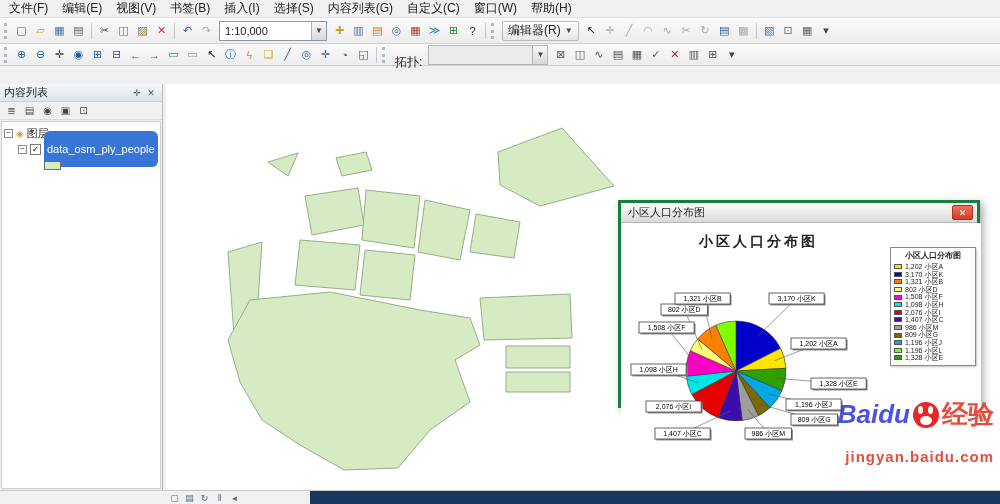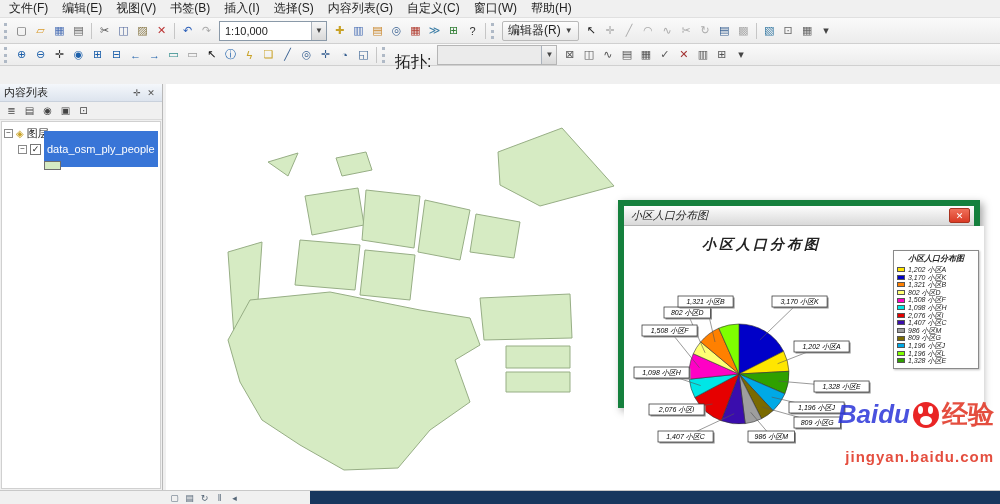--- a/index.html
+++ b/index.html
@@ -25,43 +25,43 @@
   .tbi { width:17px; height:17px; display:inline-flex; align-items:center; justify-content:center; font-size:11px; margin:0 1px; border:1px solid transparent; border-radius:2px; cursor:default; background:transparent; }
   .tbi.grey { color:#ABABAB !important; }
   .sep { width:1px; height:16px; background:#C6C6C6; margin:0 3px; flex:0 0 auto; }
   .grip { width:4px; height:16px; border-left:3px dotted #AFB9C6; margin:0 4px 0 2px; flex:0 0 auto; cursor:move; }
   .combo { display:inline-flex; align-items:center; height:20px; background:#fff; border:1px solid #8A99A8; font-size:11px; margin:0 3px; }
   .combo .val { padding:0 5px; flex:1; white-space:nowrap; overflow:hidden; }
   .combo .dd { width:15px; height:100%; background:linear-gradient(#F6F6F6,#D9D9D9); border-left:1px solid #AAB2BC; display:flex; align-items:center; justify-content:center; font-size:8px; color:#444; }
   .combo.disabled { background:#EBEBEB; border-color:#B5B5B5; }
   .tbbtn { display:inline-flex; align-items:center; height:20px; padding:0 5px; border:1px solid #B9B9B9; border-radius:2px; background:linear-gradient(#FDFDFD,#E8E8E8); font-size:12px; margin:0 3px; cursor:default; }
   .tbbtn .ddt { font-size:8px; margin-left:4px; color:#444; }
-  .tblabel { font-size:16px; margin:16px 3px 0 5px; }
+  .tblabel { font-size:12px; margin:16px 3px 0 5px; }
 
   
   .toc { position:absolute; left:0; top:84px; width:163px; bottom:14px; background:#F0F0F0; border-right:1px solid #B9B9B9; display:flex; flex-direction:column; }
   .toc-header { height:18px; display:flex; align-items:center; background:linear-gradient(#F4F7FB,#DDE4EE); border-bottom:1px solid #C9D1DC; padding:0 4px; font-size:11px; }
   .toc-header .sp { flex:1; }
   .toc-hicon { width:14px; height:13px; display:inline-flex; align-items:center; justify-content:center; font-size:9px; color:#555; cursor:default; }
   .toc-toolbar { height:18px; display:flex; align-items:center; padding:0 3px; gap:1px; background:#F0F0F0; border-bottom:1px solid #DADADA; }
   .toc-toolbar .tbi { width:15px; height:15px; font-size:10px; }
   .toc-tree { flex:1; background:#FFFFFF; border:1px solid #D0D0D0; margin:1px; padding:3px 2px; font-size:11px; }
   .trow { display:flex; align-items:center; height:16px; gap:3px; white-space:nowrap; }
   .expander { width:9px; height:9px; border:1px solid #8A8A8A; background:#fff; display:inline-flex; align-items:center; justify-content:center; font-size:8px; line-height:8px; color:#333; flex:0 0 auto; }
   .node-icon { font-size:10px; color:#C9A227; flex:0 0 auto; }
   .cb { width:11px; height:11px; border:1px solid #777; background:#fff; display:inline-flex; align-items:center; justify-content:center; font-size:9px; color:#222; flex:0 0 auto; }
-  .sel { background:#3875D7; color:#fff; padding:12px 3px; }
+  .sel { background:#3875D7; color:#fff; padding:12px 3px;border-radius:6px; }
   .swatch { width:17px; height:9px; border:1px solid #6E6E6E; display:inline-block; margin-left:40px; }
 
   
   .map { position:absolute; left:166px; top:84px; right:0; bottom:14px; background:#FFFFFF; }
   .map svg { width:100%; height:100%; display:block; }
 
   
-  .dlg { position:absolute; left:618px; top:200px; width:362px; height:208px; background:#fff; border:6px solid #15803d; box-shadow:3px 3px 8px rgba(0,0,0,.35); z-index:10;font-style:italic; }
+  .dlg { position:absolute; left:618px; top:200px; width:362px; height:208px; background:#fff; border:3px solid #15803d; box-shadow:3px 3px 8px rgba(0,0,0,.35); z-index:10; }
   .dlg-title { height:20px; display:flex; align-items:center; background:linear-gradient(#FDFDFD,#D9D9D9); border-bottom:1px solid #B5B5B5; padding:0 4px 0 7px; font-size:11px; }
   .dlg-title .sp { flex:1; }
   .dlg-close { width:21px; height:15px; background:linear-gradient(#F0705A,#D93A25); color:#fff; font-size:9px; display:flex; align-items:center; justify-content:center; border-radius:2px; border:1px solid #A8321F; cursor:default; }
   .dlg-body { position:relative; width:360px; height:230px; background:#fff; overflow:hidden; }
   .chart-title { position:absolute; top:10px; left:15px; width:245px; text-align:center; font-size:14px; font-weight:bold; letter-spacing:3px; }
   #chartsvg { position:absolute; left:0; top:0; width:360px; height:230px; }
   .legend { position:absolute; top:24px; right:5px; width:86px; background:#fff; border:1px solid #8A8A8A; box-shadow:1px 1px 2px rgba(0,0,0,.25); padding:2px 3px 3px; }
   .legend-title { font-size:8px; font-weight:bold; text-align:center; margin-bottom:2px; white-space:nowrap; }
   .lrow { display:flex; align-items:center; gap:3px; font-size:7px; line-height:7.6px; white-space:nowrap; }
   .lsw { width:8px; height:5px; border:1px solid #555; flex:0 0 auto; }

